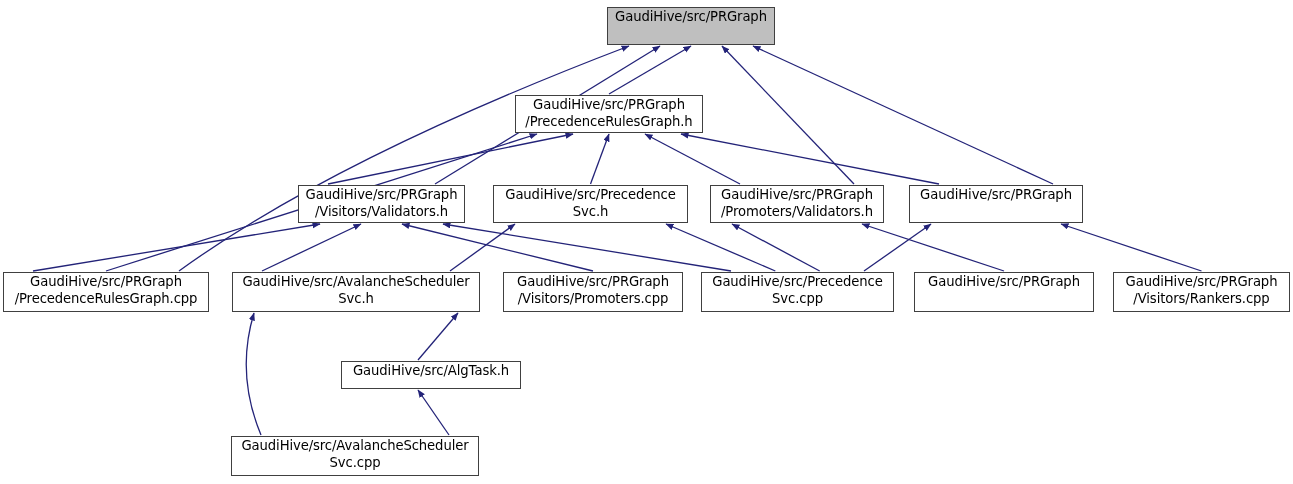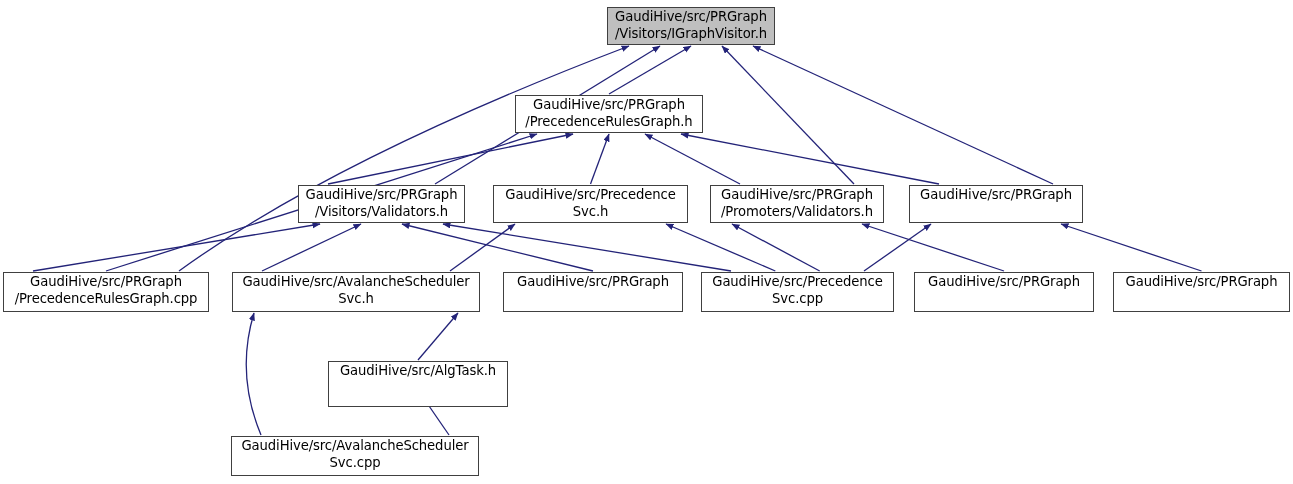--- a/index.html
+++ b/index.html
@@ -75,27 +75,27 @@
       <path d="M450,271 L515,224" fill="none" stroke="#232378" stroke-width="1.3" marker-end="url(#ah)"></path>
       <path d="M775.3333333333334,271 L666,224" fill="none" stroke="#232378" stroke-width="1.3" marker-end="url(#ah)"></path>
       <path d="M819.6666666666666,271 L732,224" fill="none" stroke="#232378" stroke-width="1.3" marker-end="url(#ah)"></path>
       <path d="M1004,271 L862,224" fill="none" stroke="#232378" stroke-width="1.3" marker-end="url(#ah)"></path>
       <path d="M864,271 L931,224" fill="none" stroke="#232378" stroke-width="1.3" marker-end="url(#ah)"></path>
       <path d="M1201.5,271 L1061,224" fill="none" stroke="#232378" stroke-width="1.3" marker-end="url(#ah)"></path>
       <path d="M261,435 Q235.5,374 254,313" fill="none" stroke="#232378" stroke-width="1.3" marker-end="url(#ah)"></path>
       <path d="M418,360 L458,313" fill="none" stroke="#232378" stroke-width="1.3" marker-end="url(#ah)"></path>
       <path d="M449,435 L418,390" fill="none" stroke="#232378" stroke-width="1.3" marker-end="url(#ah)"></path>
     </svg>
-<div class="node highlight" style="left: 607px; top: 7px; width: 168px; height: 38px;"><span class="label">GaudiHive/src/PRGraph</span><span class="label">/Visitors/IGraphVisitor.h</span></div>
+<div class="node highlight" style="left: 607px; top: 7px; width: 168px; height: 38px;"><span class="label">GaudiHive/src/PRGraph</span></div>
     <div class="node" style="left: 515px; top: 95px; width: 188px; height: 38px;"><span class="label">GaudiHive/src/PRGraph</span><span class="label">/PrecedenceRulesGraph.h</span></div>
     <div class="node" style="left: 298px; top: 185px; width: 167px; height: 38px;"><span class="label">GaudiHive/src/PRGraph</span><span class="label">/Visitors/Validators.h</span></div>
     <div class="node" style="left: 493px; top: 185px; width: 195px; height: 38px;"><span class="label">GaudiHive/src/Precedence</span><span class="label">Svc.h</span></div>
     <div class="node" style="left: 710px; top: 185px; width: 174px; height: 38px;"><span class="label">GaudiHive/src/PRGraph</span><span class="label">/Promoters/Validators.h</span></div>
     <div class="node" style="left: 909px; top: 185px; width: 174px; height: 38px;"><span class="label">GaudiHive/src/PRGraph</span></div>
     <div class="node" style="left: 3px; top: 272px; width: 206px; height: 40px;"><span class="label">GaudiHive/src/PRGraph</span><span class="label">/PrecedenceRulesGraph.cpp</span></div>
     <div class="node" style="left: 232px; top: 272px; width: 248px; height: 40px;"><span class="label">GaudiHive/src/AvalancheScheduler</span><span class="label">Svc.h</span></div>
-    <div class="node" style="left: 503px; top: 272px; width: 180px; height: 40px;"><span class="label">GaudiHive/src/PRGraph</span></div>
+    <div class="node" style="left: 503px; top: 272px; width: 180px; height: 40px;"><span class="label">GaudiHive/src/PRGraph</span><span class="label">/Visitors/Promoters.cpp</span></div>
     <div class="node" style="left: 701px; top: 272px; width: 193px; height: 40px;"><span class="label">GaudiHive/src/Precedence</span><span class="label">Svc.cpp</span></div>
     <div class="node" style="left: 914px; top: 272px; width: 180px; height: 40px;"><span class="label">GaudiHive/src/PRGraph</span></div>
-    <div class="node" style="left: 1113px; top: 272px; width: 177px; height: 40px;"><span class="label">GaudiHive/src/PRGraph</span></div>
-    <div class="node" style="left: 328px; top: 361px; width: 180px; height: 46px;"><span class="label">GaudiHive/src/AlgTask.h</span></div>
+    <div class="node" style="left: 1113px; top: 272px; width: 177px; height: 40px;"><span class="label">GaudiHive/src/PRGraph</span><span class="label">/Visitors/Rankers.cpp</span></div>
+    <div class="node" style="left: 341px; top: 361px; width: 180px; height: 28px;"><span class="label">GaudiHive/src/AlgTask.h</span></div>
     <div class="node" style="left: 231px; top: 436px; width: 248px; height: 40px;"><span class="label">GaudiHive/src/AvalancheScheduler</span><span class="label">Svc.cpp</span></div>
   </div>
 
 </body></html>

